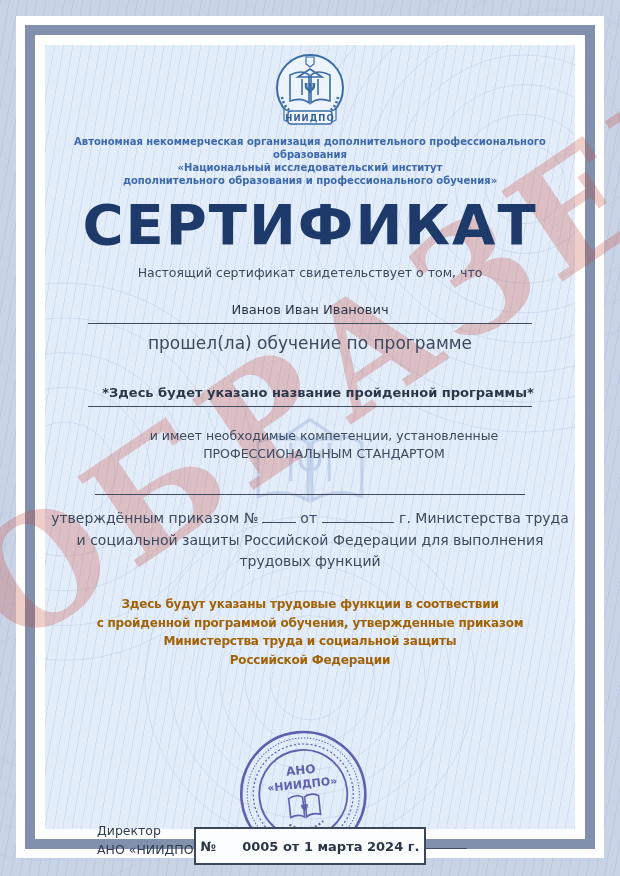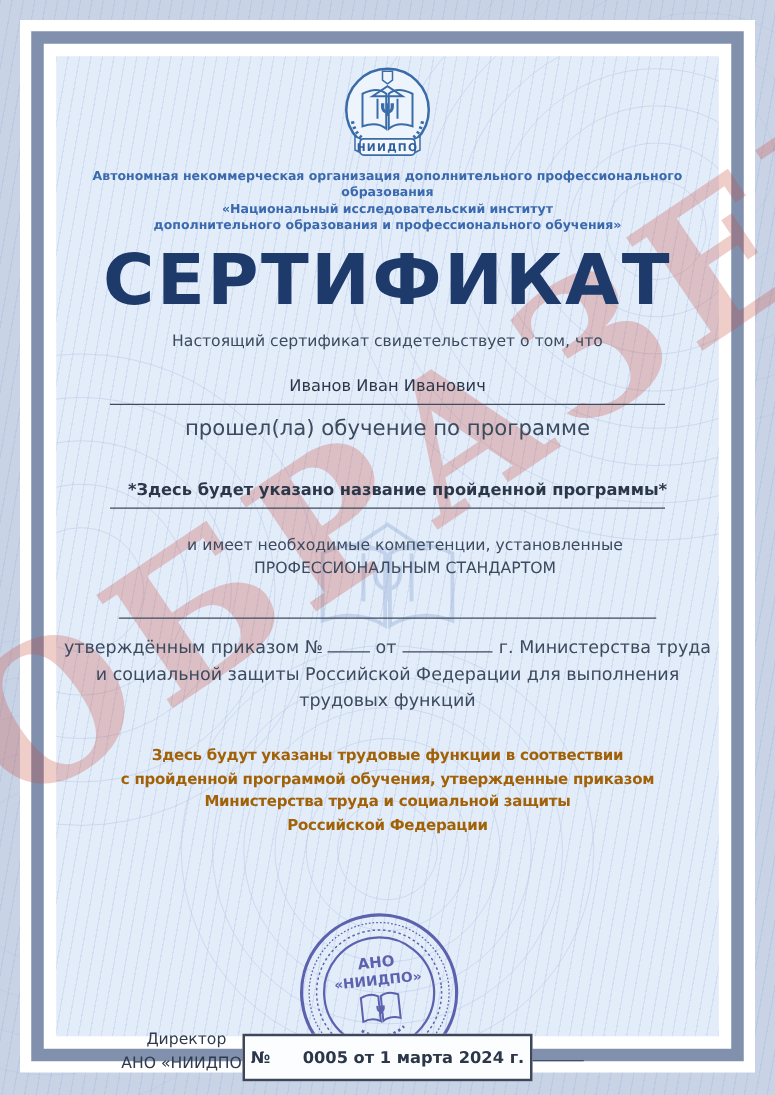--- a/index.html
+++ b/index.html
@@ -45,21 +45,21 @@
   .competence{font-size:12.5px;color:#3c4a5e;margin-top:20px;line-height:1.4;padding-left:28px;}
   .blankline{margin-top:32px;}
   .order{font-size:14px;color:#3c4a5e;margin-top:13px;line-height:1.55;}
   .blank{display:inline-block;border-bottom:1.3px solid #3c4a5e;height:11px;vertical-align:baseline;}
   .blank.b1{width:34px;margin:0 4px;}
   .blank.b2{width:72px;margin:0 5px;}
   .functions{font-size:12px;font-weight:bold;color:#a16207;margin-top:22px;line-height:1.55;letter-spacing:-0.2px;}
 
   .sign-area{position:relative;height:210px;margin-top:6px;}
   .seal{position:absolute;left:50%;top:52px;transform:translateX(-55%) rotate(-6deg);opacity:.88;}
-  .director{position:absolute;left:52px;bottom:26px;text-align:center;font-size:12.5px;color:#2e3a4e;line-height:1.5;}
+  .director{position:absolute;left:52px;bottom:26px;text-align:left;font-size:12.5px;color:#2e3a4e;line-height:1.5;}
   .mp{position:absolute;left:292px;bottom:32px;font-size:12.5px;color:#2e3a4e;}
   .sig-line{position:absolute;left:326px;bottom:36px;width:96px;border-bottom:1.5px solid #44506a;}
 
   .footer{font-size:10px;color:#3c4a5e;line-height:1.5;margin-top:0;}
 
   .number-box{
     position:absolute;left:50%;top:827px;transform:translateX(-50%);
     width:232px;height:38px;background:#fcfdfe;border:2px solid #3d475c;
     z-index:20;box-sizing:border-box;display:flex;align-items:center;justify-content:center;
     font-size:13px;font-weight:bold;color:#2b3749;

